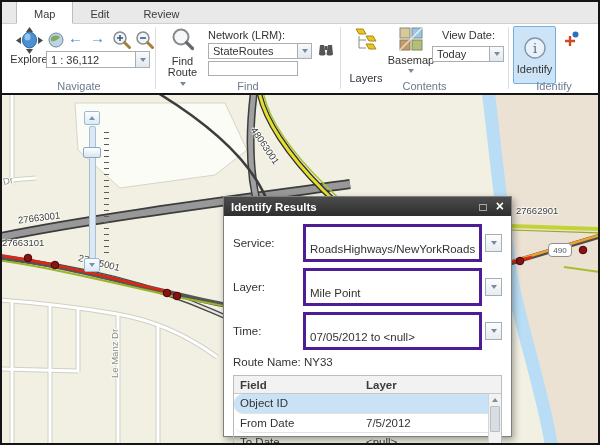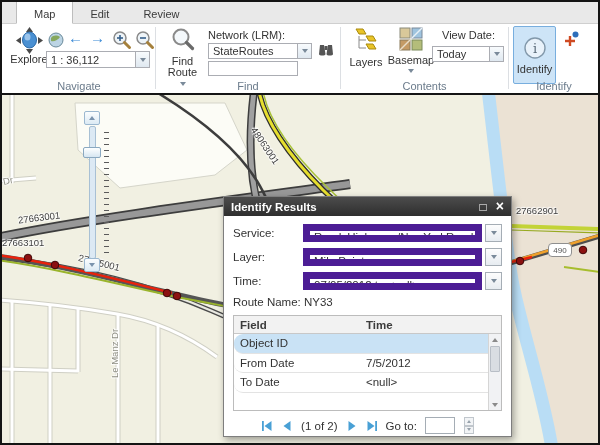--- a/index.html
+++ b/index.html
@@ -55,22 +55,22 @@
   
   .dialog { position:absolute; left:221px; top:101px; width:289px; height:241px;
     background:#fff; border:1px solid #7e7e7e; box-shadow:2px 3px 7px rgba(0,0,0,.35); }
   .dlg-title { height:19px; background:linear-gradient(#4c4c4c,#2e2e2e); color:#fff;
     display:flex; align-items:center; padding:0 7px; font-size:11.5px; font-weight:bold; }
   .dlg-title .spacer { flex:1; }
   .dlg-title .wicon { color:#fff; font-size:12px; line-height:12px; margin-left:9px; cursor:default; }
   .dlg-body { padding:8px 9px 5px; }
   .drow { display:flex; align-items:center; margin-bottom:6px; }
   .drow .dlabel { width:70px; font-size:11.5px; color:#333; }
-  .dcombo { flex:1; height:18px; border:7px solid #4c1d95; font-size:11.5px; color:#333;
-    padding:0 4px; white-space:nowrap; overflow:hidden; }
+  .dcombo { flex:1; height:18px; border:3px solid #4c1d95; font-size:11.5px; color:#333;
+    padding:16px 4px; white-space:nowrap; overflow:hidden; }
   .dcombo-arrow { width:17px; height:18px; border:1px solid #a5adb5; margin-left:3px;
     background:linear-gradient(#fdfdfd,#e7ecf1); display:flex; align-items:center; justify-content:center; }
   .routename { font-size:11.5px; color:#333; margin:1px 0 7px; }
   .dtable { position:relative; border:1px solid #bcbcbc; height:96px; overflow:hidden; }
   .thead { display:flex; height:18px; background:#f2f2f2; border-bottom:1px solid #c8c8c8;
     font-size:11.5px; font-weight:bold; color:#3c3c3c; align-items:center; }
   .trow { display:flex; height:19.5px; border-bottom:1px solid #e3e3e3; font-size:11.5px;
     color:#333; align-items:center;border-radius:9px; }
   .trow.sel { background:#c9e2f5; }
   .c1 { width:128px; padding-left:6px; }
@@ -169,21 +169,21 @@
     <div class="vsep" style="left:338px;"></div>
 
     <div class="ribbon-btn" style="left:343px;top:3px;width:42px;">
       <svg width="24" height="26" viewBox="0 0 24 26">
         <path d="M5,9 V21 H12" fill="none" stroke="#8a8a8a"></path>
         <path d="M5,13 H12" fill="none" stroke="#8a8a8a"></path>
         <path d="M2,2 h7 l3,5 h-7 z" fill="#e9c428" stroke="#a8890e"></path>
         <path d="M12,9 h7 l3,5 h-7 z" fill="#e9c428" stroke="#a8890e"></path>
         <path d="M12,17 h7 l3,5 h-7 z" fill="#e9c428" stroke="#a8890e"></path>
       </svg>
-      <span class="lbl" style="margin-top:4px;">Layers</span>
+      <span class="lbl" style="margin-top:20px;">Layers</span>
     </div>
     <div class="ribbon-btn" style="left:386px;top:3px;width:46px;">
       <svg width="24" height="24" viewBox="0 0 24 24">
         <rect x="1" y="1" width="10" height="10" fill="#d9c89a" stroke="#8a8a7a"></rect>
         <rect x="13" y="1" width="10" height="10" fill="#9fc4df" stroke="#7a8a9a"></rect>
         <rect x="1" y="13" width="10" height="10" fill="#c49a66" stroke="#8a7a5a"></rect>
         <rect x="13" y="13" width="10" height="10" fill="#b4bd7a" stroke="#7a8a5a"></rect>
         <path d="M13,11 L23,1" stroke="#e8f0f6" stroke-width="1.5"></path>
         <path d="M1,23 L11,13" stroke="#e8dcc8" stroke-width="1.5"></path>
       </svg>
@@ -329,21 +329,21 @@
             </span>
         </div>
         <div class="routename">
           <span>Route Name:</span>
           <span>NY33</span>
         </div>
 
         <div class="dtable">
           <div class="thead">
             <span class="c1">Field</span>
-            <span class="c2">Time</span>
+            <span class="c2">Layer</span>
             <span class="sbspace"></span>
           </div>
           <div class="trow sel">
             <span class="c1">Object ID</span>
             <span class="sbspace"></span>
           </div>
           <div class="trow">
             <span class="c1">From Date</span>
             <span class="c2">7/5/2012</span>
             <span class="sbspace"></span>

